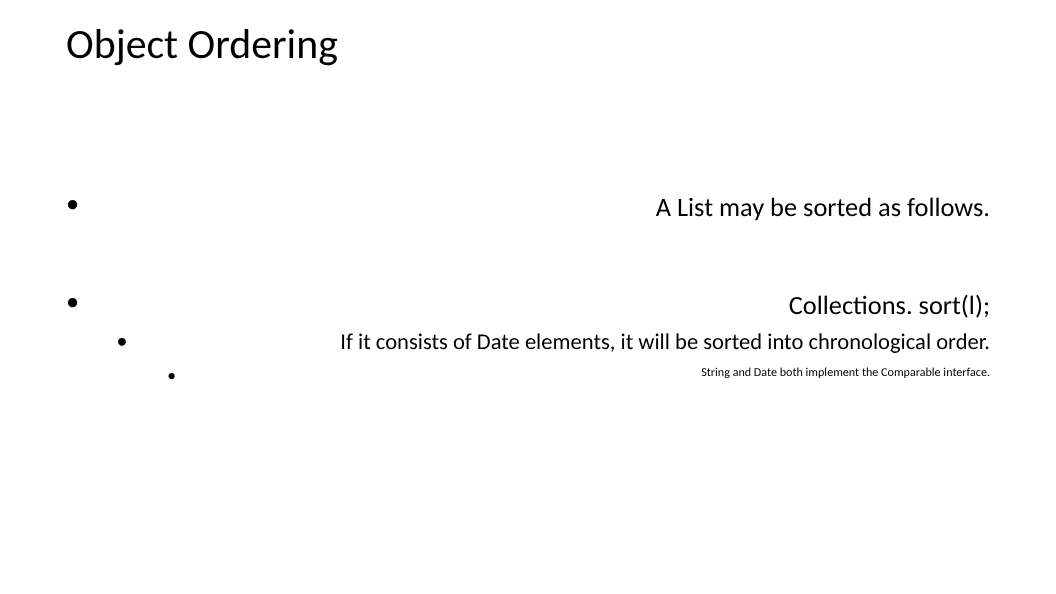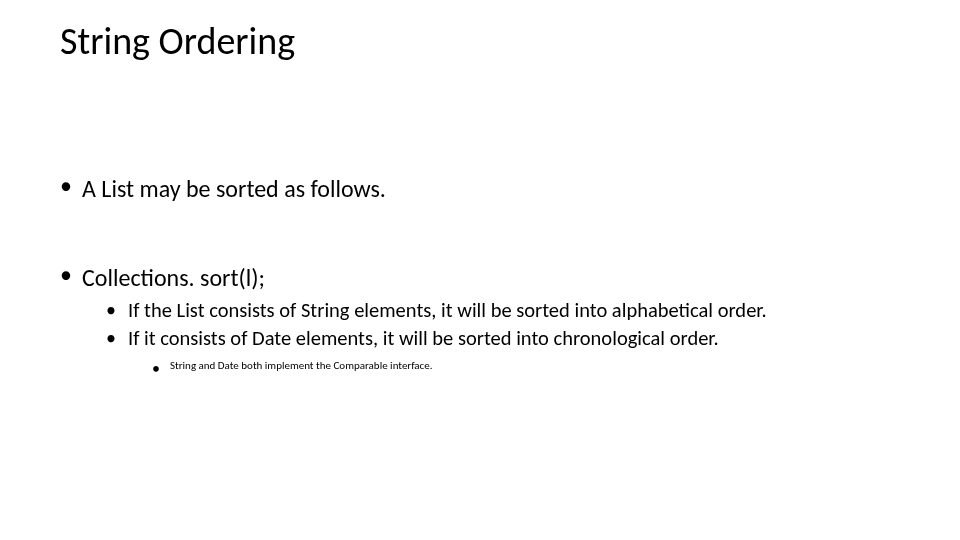--- a/index.html
+++ b/index.html
@@ -31,20 +31,21 @@
     padding: 0;
   }
   li {
     position: relative;
   }
   
   .lvl1 > li {
     font-size: 24px;
     padding-left: 22px;
     margin-bottom: 60px;
+    text-align: right;
   }
   .lvl1 > li::before {
     content: "•";
     position: absolute;
     left: 0;
     top: 0;
     font-size: 24px;
     line-height: 1;
   }
   .lvl1 > li.tight {
@@ -87,35 +88,32 @@
     top: 0;
     font-size: 16px;
     line-height: 1.3;
   }
 </style>
 </head>
 <body>
 
 <div class="slide">
 
-  <div class="title">String Ordering</div>
+  <div class="title">Object Ordering</div>
 
   <ul class="lvl1">
 
     <li>
       <span>A List may be sorted as follows.</span>
     </li>
 
     <li class="tight">
       <span>Collections. sort(l);</span>
 
       <ul class="lvl2">
-        <li>
-          <span>If the List consists of String elements, it will be sorted into alphabetical order.</span>
-        </li>
         <li>
           <span>If it consists of Date elements, it will be sorted into chronological order.</span>
 
           <ul class="lvl3">
             <li>
               <span>String and Date both implement the Comparable interface.</span>
             </li>
           </ul>
 
         </li>

